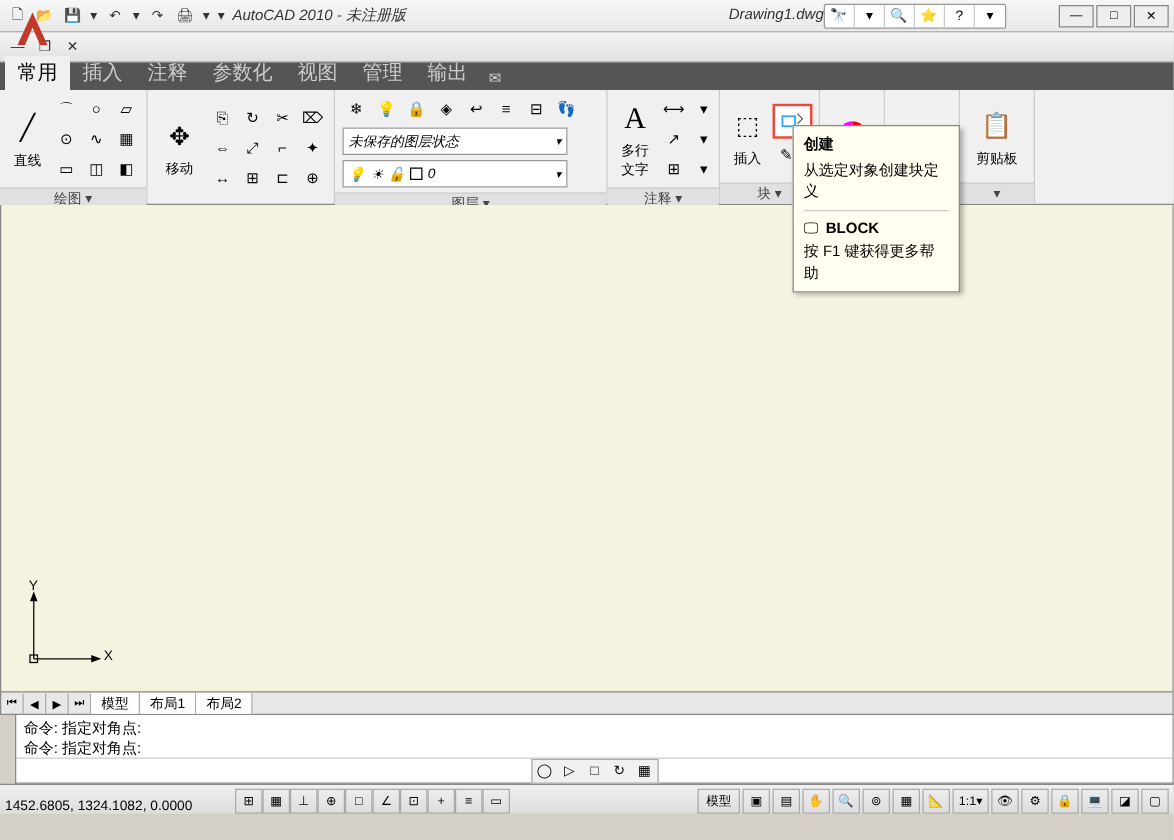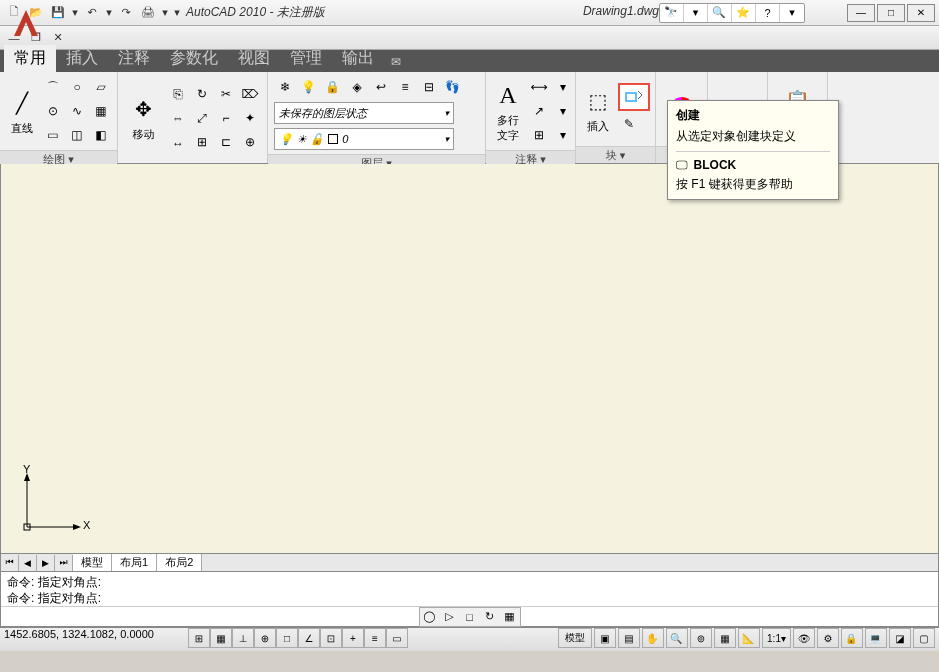--- a/index.html
+++ b/index.html
@@ -33,45 +33,45 @@
 .big-btn { display: flex; flex-direction: column; align-items: center; width: 40px; gap: 2px; }
 .big-btn .ico { width: 32px; height: 32px; display: flex; align-items: center; justify-content: center; font-size: 20px; }
 .big-btn .lbl { font-size: 11px; }
 .small-grid { display: grid; gap: 2px; }
 .sm-btn { width: 22px; height: 22px; display: flex; align-items: center; justify-content: center; font-size: 12px; border: 1px solid transparent; }
 .layer-combo { width: 180px; height: 22px; border: 1px solid #999; background: #fff; display: flex; align-items: center; padding: 0 4px; font-size: 11px; gap: 4px; font-style: italic; }
 .dd-arrow { margin-left: auto; font-size: 9px; }
 
 .highlight-btn { border: 2px solid #e74c3c !important; background: #fff; width: 32px; height: 28px; display: flex; align-items: center; justify-content: center; }
 
-.tooltip { position: absolute; left: 667px; top: 100px; width: 172px; background: #fffef0; border: 1px solid #888; box-shadow: 2px 2px 4px rgba(0,0,0,0.3); z-index: 100; padding: 6px 8px; font-size: 12px; }
+.tooltip { position: absolute; left: 634px; top: 100px; width: 134px; background: #fffef0; border: 1px solid #888; box-shadow: 2px 2px 4px rgba(0,0,0,0.3); z-index: 100; padding: 6px 8px; font-size: 12px; }
 .tooltip-title { font-weight: bold; margin-bottom: 4px; }
 .tooltip-sep { border-top: 1px solid #ccc; margin: 6px 0; }
 .tooltip-cmd { display: flex; align-items: center; gap: 6px; }
 .tooltip-cmd-name { font-weight: bold; }
 
 .canvas { height: 390px; background: #f5f2e0; position: relative; border: 1px solid #888; border-top: none; }
 .ucs { position: absolute; left: 16px; bottom: 16px; }
 .ucs-y { position: absolute; left: 10px; bottom: 10px; font-size: 11px; }
 .ucs-x { position: absolute; left: 60px; bottom: -4px; font-size: 11px; }
 
 .sheet-tabs { height: 18px; background: #e8e8e8; display: flex; align-items: center; border: 1px solid #888; border-top: none; font-size: 11px; }
 .sheet-nav { display: flex; gap: 0; }
 .sheet-nav-btn { width: 18px; height: 16px; border-right: 1px solid #aaa; display: flex; align-items: center; justify-content: center; font-size: 9px; }
 .sheet-tab { padding: 1px 8px; border-right: 1px solid #aaa; background: #fff; }
 .sheet-tab.active { background: #fff; font-weight: normal; }
 
-.cmdline-area { background: #fff; border: 1px solid #888; border-top: none; }
+.cmdline-area { background: #fff; border: 1px solid #888; border-top: none; margin-left: 12px; }
 .cmd-history { height: 34px; padding: 2px 6px; font-size: 12px; line-height: 16px; color: #000; overflow: hidden; }
 .cmd-input-row { height: 20px; display: flex; align-items: center; border-top: 1px solid #ccc; position: relative; }
 .cmd-input { flex: 1; padding: 0 6px; font-size: 12px; }
 .cmd-tools { position: absolute; left: 50%; transform: translateX(-50%); display: flex; gap: 2px; border: 1px solid #aaa; background: #f0f0f0; padding: 1px; }
 .cmd-tool { width: 18px; height: 16px; display: flex; align-items: center; justify-content: center; font-size: 11px; }
 
-.statusbar { height: 24px; background: linear-gradient(#f0f0f0, #ddd); display: flex; align-items: flex-start; border-top: 1px solid #888; padding: 0 4px; gap: 4px; font-size: 11px; }
+.statusbar { height: 24px; background: linear-gradient(#f0f0f0, #ddd); display: flex; align-items: flex-end; border-top: 1px solid #888; padding: 0 4px; gap: 4px; font-size: 11px; }
 .coords { width: 180px; }
 .status-btns { display: flex; gap: 0; }
 .status-btn { width: 22px; height: 20px; border: 1px solid #aaa; display: flex; align-items: center; justify-content: center; font-size: 10px; }
 .status-right { margin-left: auto; display: flex; gap: 2px; align-items: center; }
 
 svg { display: block; }
 </style>
 </head>
 <body>
 

